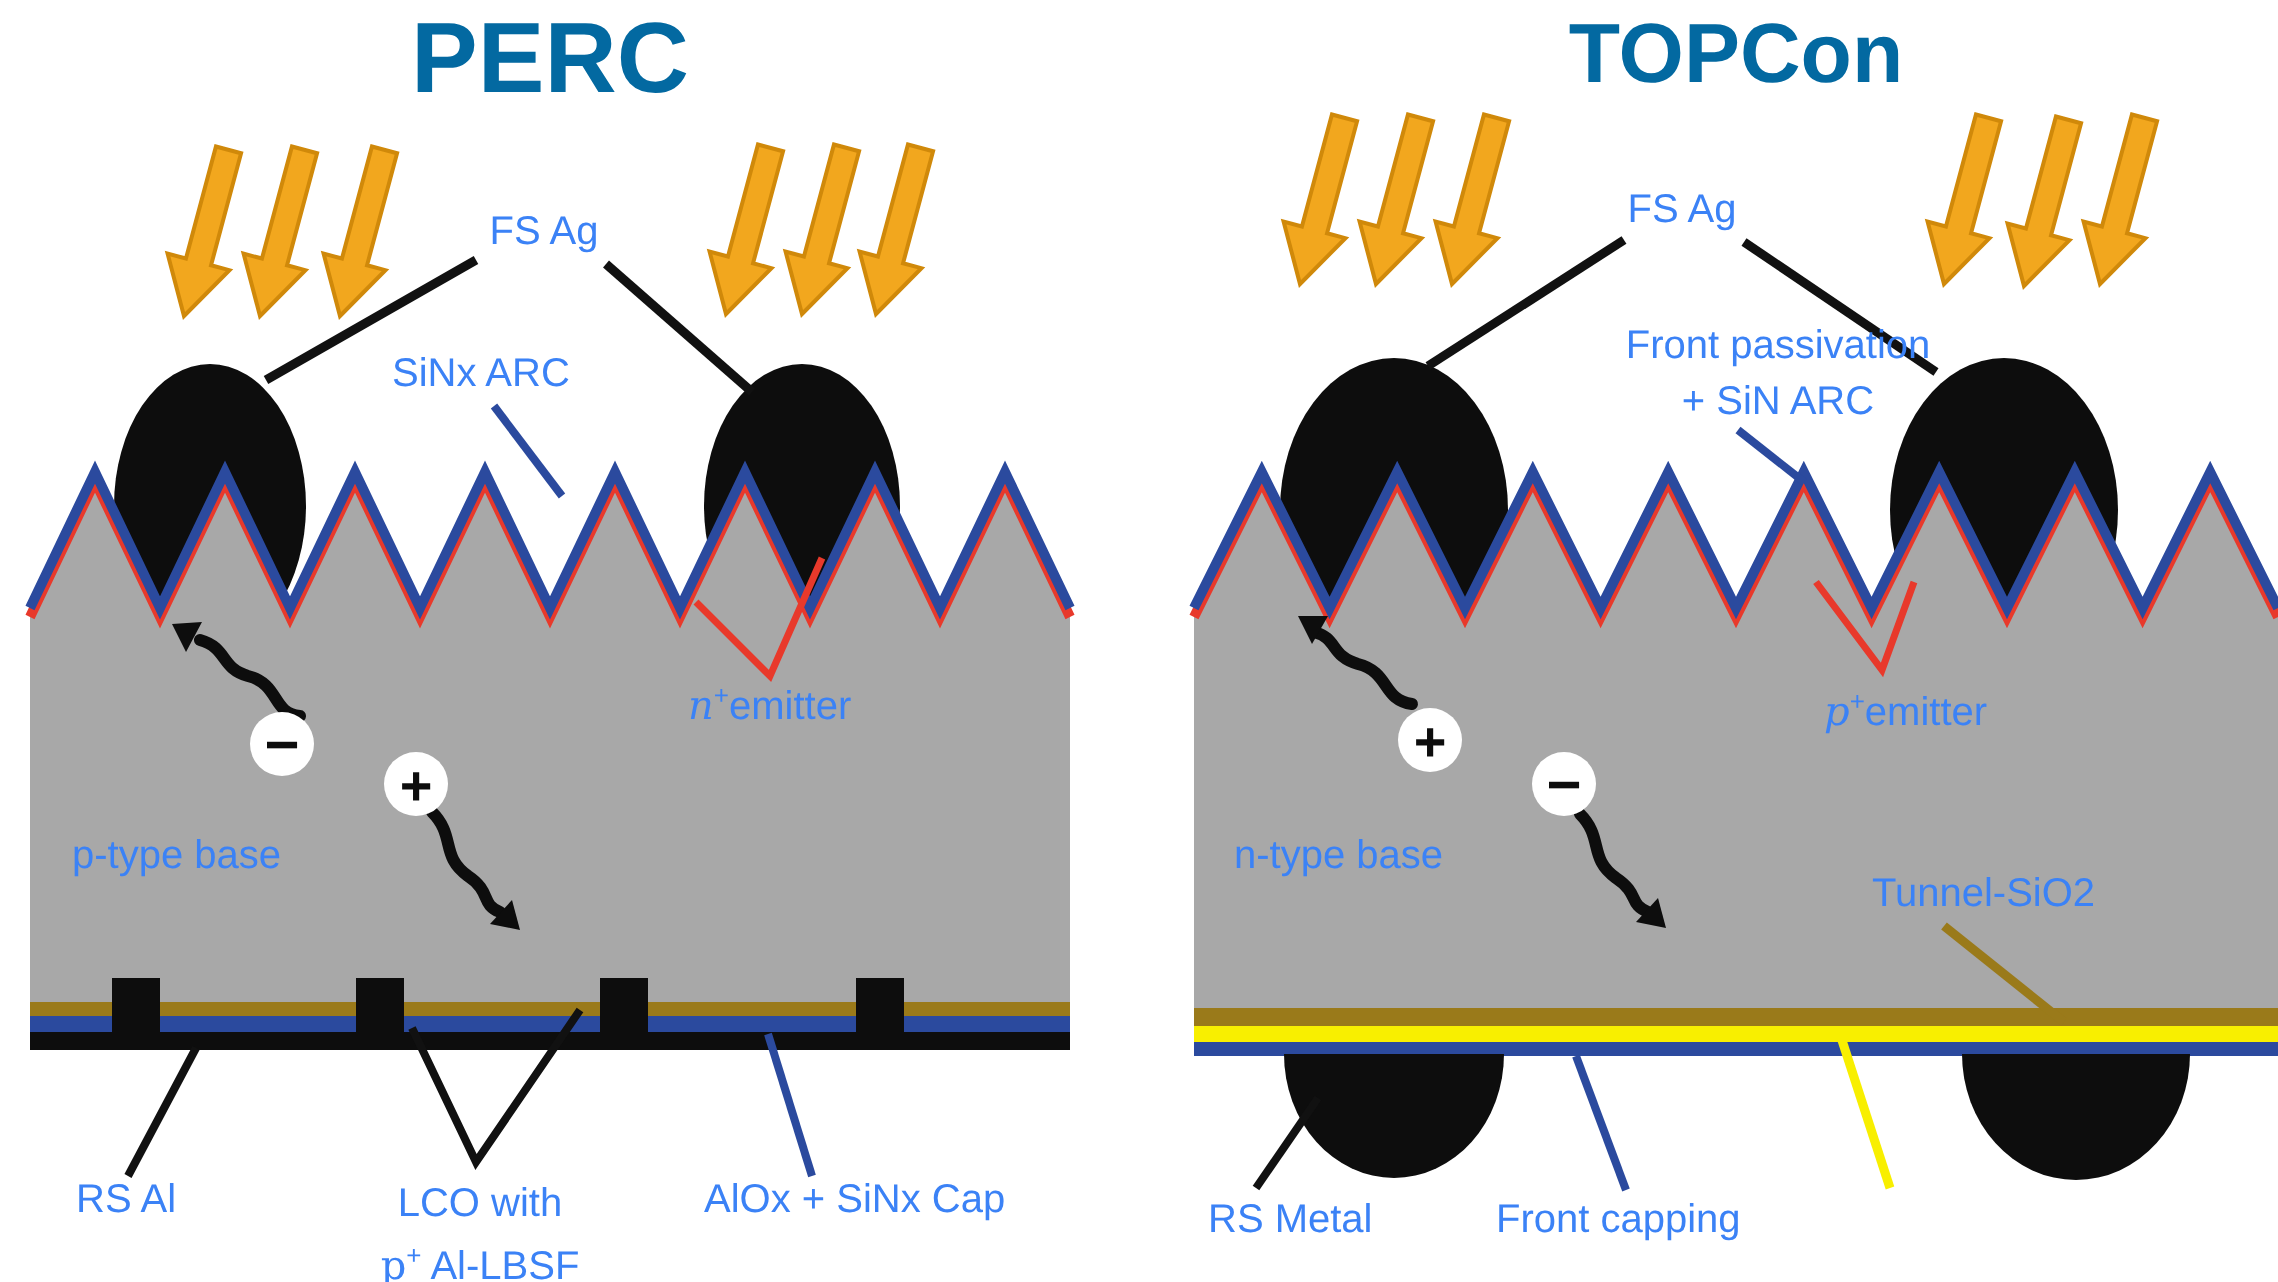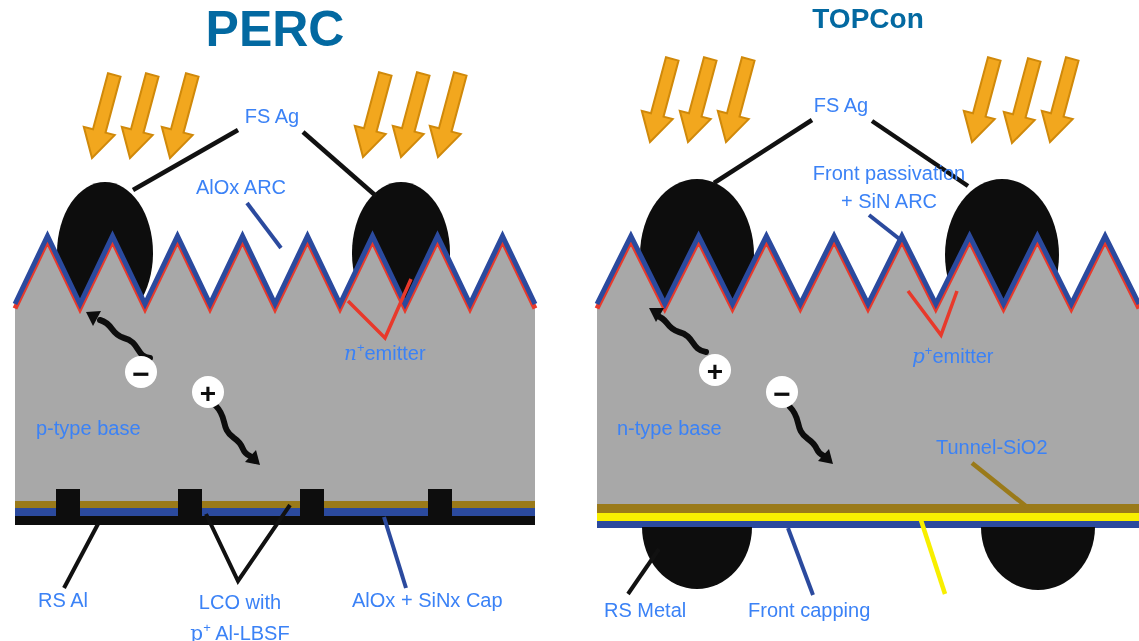--- a/index.html
+++ b/index.html
@@ -3,21 +3,21 @@
 <meta charset="utf-8">
 <style>
   html,body{margin:0;padding:0;background:#fff;}
   #screenshot{position:relative;width:1139px;height:641px;background:#fff;overflow:hidden;
               font-family:"Liberation Sans",sans-serif;color:#151515;}
   #shapes{position:absolute;left:0;top:0;}
   .lbl{position:absolute;font-size:20px;line-height:23px;white-space:nowrap;color:#3b82f6;}
   .ctr{transform:translateX(-50%);text-align:center;}
   .title{position:absolute;font-weight:700;white-space:nowrap;transform:translateX(-50%);color:#0369a1;}
   .t-perc{font-size:50px;}
-  .t-top{font-size:28px;}
+  .t-top{font-size:42px;}
   sup{font-size:13px;}
   .mathvar{font-family:"DejaVu Serif",serif;font-style:italic;}
   .mathup{font-family:"DejaVu Serif",serif;}
 </style>
 </head>
 <body>
 
 <div id="screenshot">
 
   <svg id="shapes" width="1139" height="641" viewBox="0 0 1139 641">
@@ -110,21 +110,21 @@
         <path d="M -6.5 -86 L 6.5 -86 L 6.5 -28 L 16 -28 L 0 0 L -16 -28 L -6.5 -28 Z" transform="translate(972,142) rotate(15)" fill="#F2A71E" stroke="#D0890A" stroke-width="2"></path>
         <path d="M -6.5 -86 L 6.5 -86 L 6.5 -28 L 16 -28 L 0 0 L -16 -28 L -6.5 -28 Z" transform="translate(1012,143) rotate(15)" fill="#F2A71E" stroke="#D0890A" stroke-width="2"></path>
         <path d="M -6.5 -86 L 6.5 -86 L 6.5 -28 L 16 -28 L 0 0 L -16 -28 L -6.5 -28 Z" transform="translate(1050,142) rotate(15)" fill="#F2A71E" stroke="#D0890A" stroke-width="2"></path>
       </g>
   </svg>
 
   <div class="title t-perc" style="left:275px;top:0px;">PERC</div>
   <div class="title t-top" style="left:868px;top:3px;">TOPCon</div>
 
   <div class="lbl ctr" style="left:272px;top:105px;">FS Ag</div>
-  <div class="lbl" style="left:196px;top:176px;">AlOx ARC</div>
+  <div class="lbl" style="left:196px;top:176px;">SiNx ARC</div>
   <div class="lbl" style="left:344px;top:336px;"><span class="mathvar">n</span><sup>+</sup><span>emitter</span></div>
   <div class="lbl" style="left:36px;top:417px;">p-type base</div>
   <div class="lbl" style="left:38px;top:589px;">RS Al</div>
   <div class="lbl ctr" style="left:240px;top:589px;line-height:26px;"><span>LCO with</span><br>
     <span class="mathup">p</span><sup>+</sup><span> Al-LBSF</span></div>
   <div class="lbl" style="left:352px;top:589px;">AlOx + SiNx Cap</div>
 
   <div class="lbl ctr" style="left:841px;top:94px;">FS Ag</div>
   <div class="lbl ctr" style="left:889px;top:159px;line-height:28px;"><span>Front passivation</span><br>
     <span>+ SiN ARC</span></div>

